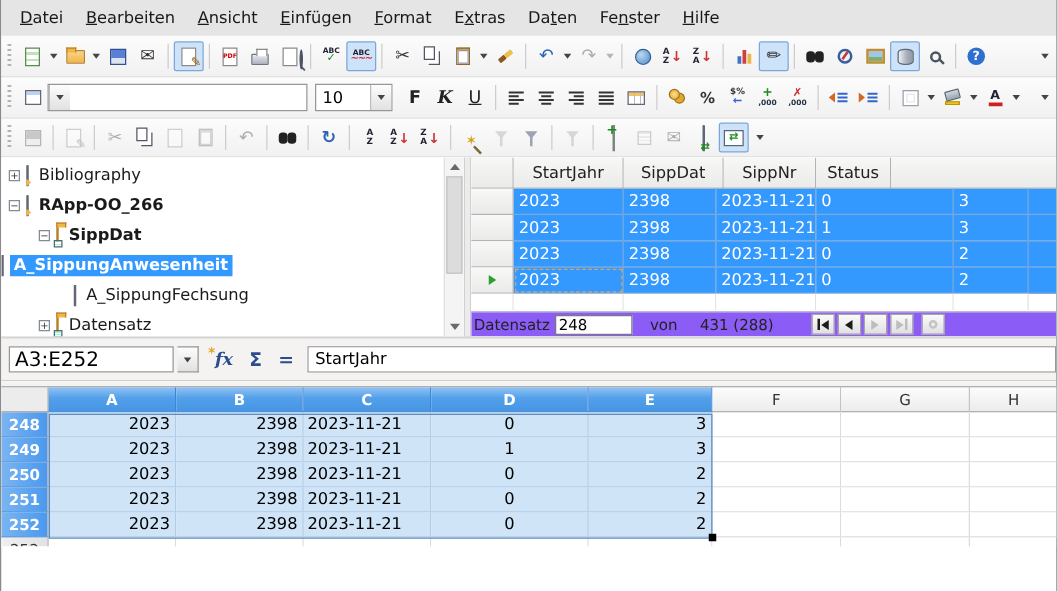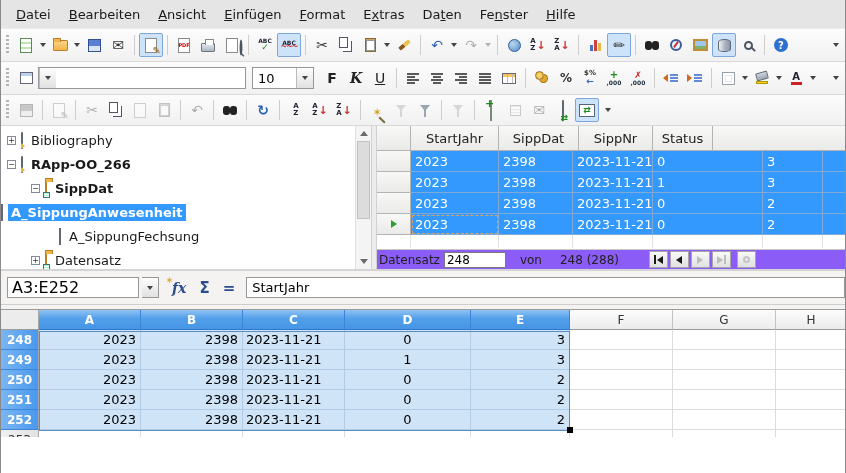--- a/index.html
+++ b/index.html
@@ -636,21 +636,21 @@
           <span class="ge gw1"></span>
           <span class="ge gw2"></span>
           <span class="ge gw3"></span>
           <span class="ge gw4"></span>
           <span class="ge gw5"></span>
       </div>
       <div class="dnav">
         <span class="nlbl">Datensatz</span>
         <input value="248" style="">
         <span class="nlbl" style="margin-left:10px">von</span>
-        <span class="ntotal">248 (288)</span>
+        <span class="ntotal">431 (288)</span>
         <span class="nbtns">
           <span class="nb">
               <span class="nbar"></span>
               <span class="ntl"></span>
             </span>
           <span class="nb">
               <span class="ntl"></span>
             </span>
           <span class="nb">
               <span class="ntr d"></span>

